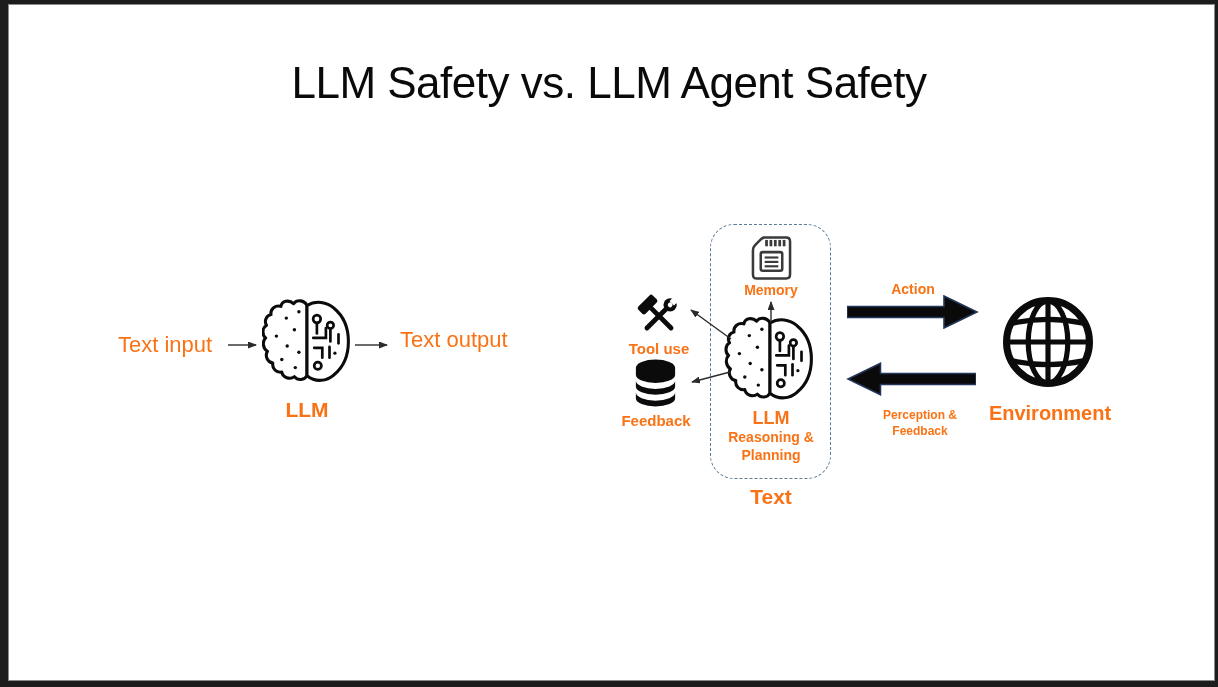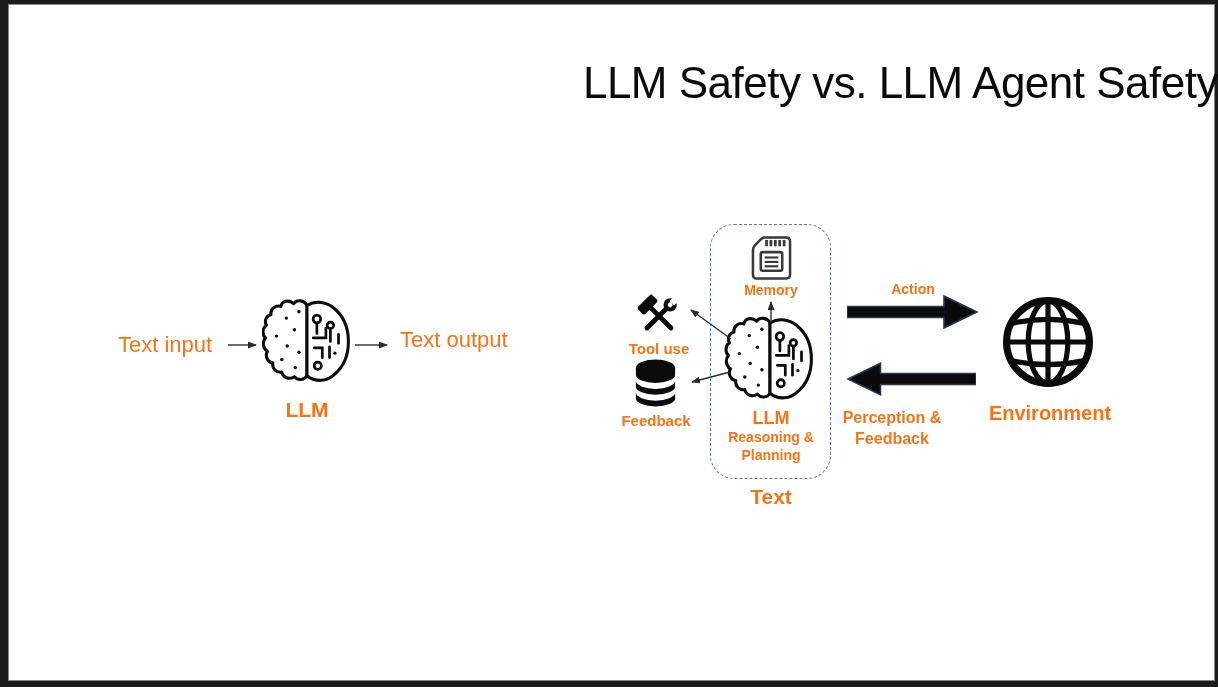--- a/index.html
+++ b/index.html
@@ -1,21 +1,21 @@
 <!DOCTYPE html>
 <html><head>
 <meta charset="utf-8">
 <style>
   html,body{margin:0;padding:0;background:#1c1c1c;width:1218px;height:687px;overflow:hidden;}
   .stage{position:relative;width:1218px;height:687px;background:#1c1c1c;font-family:"Liberation Sans",sans-serif;color:#0b0b0b;}
   .slide-bg{position:absolute;left:8px;top:4px;right:3px;bottom:6px;background:#ffffff;border:1px solid #8a8a8a;box-sizing:border-box;}
   .lbl{position:absolute;color:#f97316;line-height:1.3;white-space:nowrap;}
   .bold{font-weight:700;}
   .center{text-align:center;}
-  .title{position:absolute;left:0;right:0;top:58px;text-align:right;font-size:44px;font-weight:400;letter-spacing:-0.5px;color:#0a0a0a;}
+  .title{position:absolute;left:0;right:0;top:58px;text-align:center;font-size:44px;font-weight:400;letter-spacing:-0.5px;color:#0a0a0a;}
   .ico{position:absolute;display:block;}
   .agent-box{position:absolute;left:710px;top:224px;width:121px;height:255px;border:1.8px dashed #5b7b94;border-radius:24px;box-sizing:border-box;background:transparent;}
   .wrap{white-space:normal;}
   svg{display:block;}
   .overlay{position:absolute;left:0;top:0;width:1218px;height:687px;pointer-events:none;}
   .thick-arrow-left{transform:scaleX(-1);}
 </style>
 </head>
 <body>
 
@@ -133,21 +133,21 @@
   <div class="lbl bold center wrap" style="left:721px;width:100px;top:428px;font-size:14px;">Reasoning &amp; Planning</div>
   <div class="lbl bold center" style="left:711px;width:120px;top:483px;font-size:21px;">Text</div>
 
   <div class="lbl bold center" style="left:847px;width:132px;top:280px;font-size:14px;">Action</div>
   <svg class="ico" style="left:847px;top:295px;" width="132" height="34" viewBox="0 0 132 34">
     <polygon points="0,11.5 97,11.5 97,1 130,17 97,33 97,22.5 0,22.5" fill="#0a0a0a" stroke="#24365c" stroke-width="1.6"></polygon>
   </svg>
   <svg class="ico thick-arrow-left" style="left:846px;top:362px;" width="130" height="34" viewBox="0 0 132 34">
     <polygon points="0,11.5 97,11.5 97,1 130,17 97,33 97,22.5 0,22.5" fill="#0a0a0a" stroke="#24365c" stroke-width="1.6"></polygon>
   </svg>
-  <div class="lbl bold center wrap" style="left:836px;width:112px;top:408px;font-size:16px;">Perception &amp; Feedback</div>
+  <div class="lbl bold center wrap" style="left:864px;width:112px;top:408px;font-size:12px;">Perception &amp; Feedback</div>
 
   <svg class="ico" style="left:999px;top:293px;" width="98" height="98" viewBox="0 0 104 104">
     <g stroke="#0b0b0b" fill="none">
       <circle cx="52" cy="52" r="44" stroke-width="7.5"></circle>
       <ellipse cx="52" cy="52" rx="21" ry="43.5" stroke-width="5.5"></ellipse>
       <line x1="52" y1="8.5" x2="52" y2="95.5" stroke-width="5.5"></line>
       <line x1="8.5" y1="52" x2="95.5" y2="52" stroke-width="5.5"></line>
       <path d="M14.5,32 Q52,24 89.5,32" stroke-width="5.5"></path>
       <path d="M14.5,72 Q52,80 89.5,72" stroke-width="5.5"></path>
     </g>

